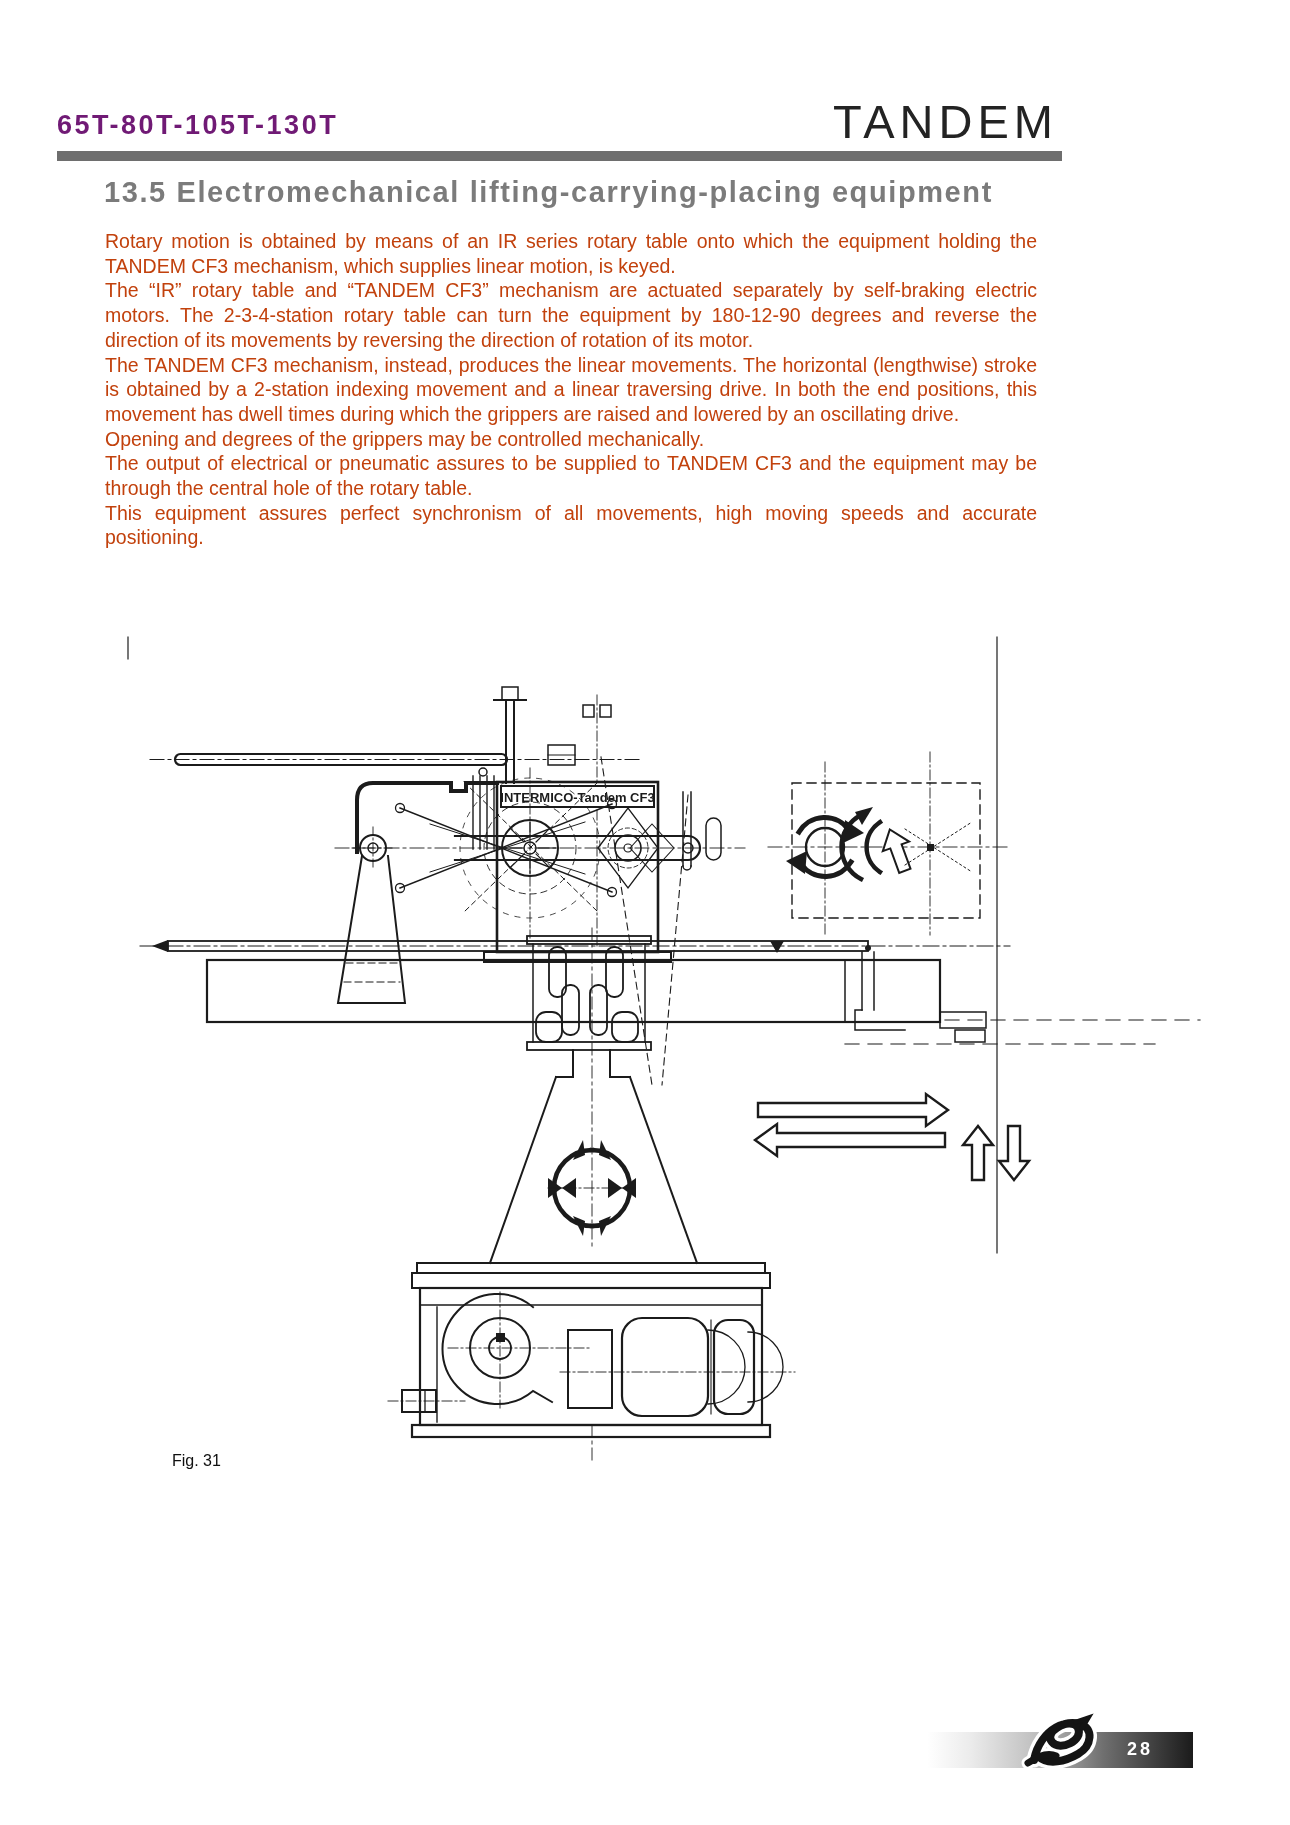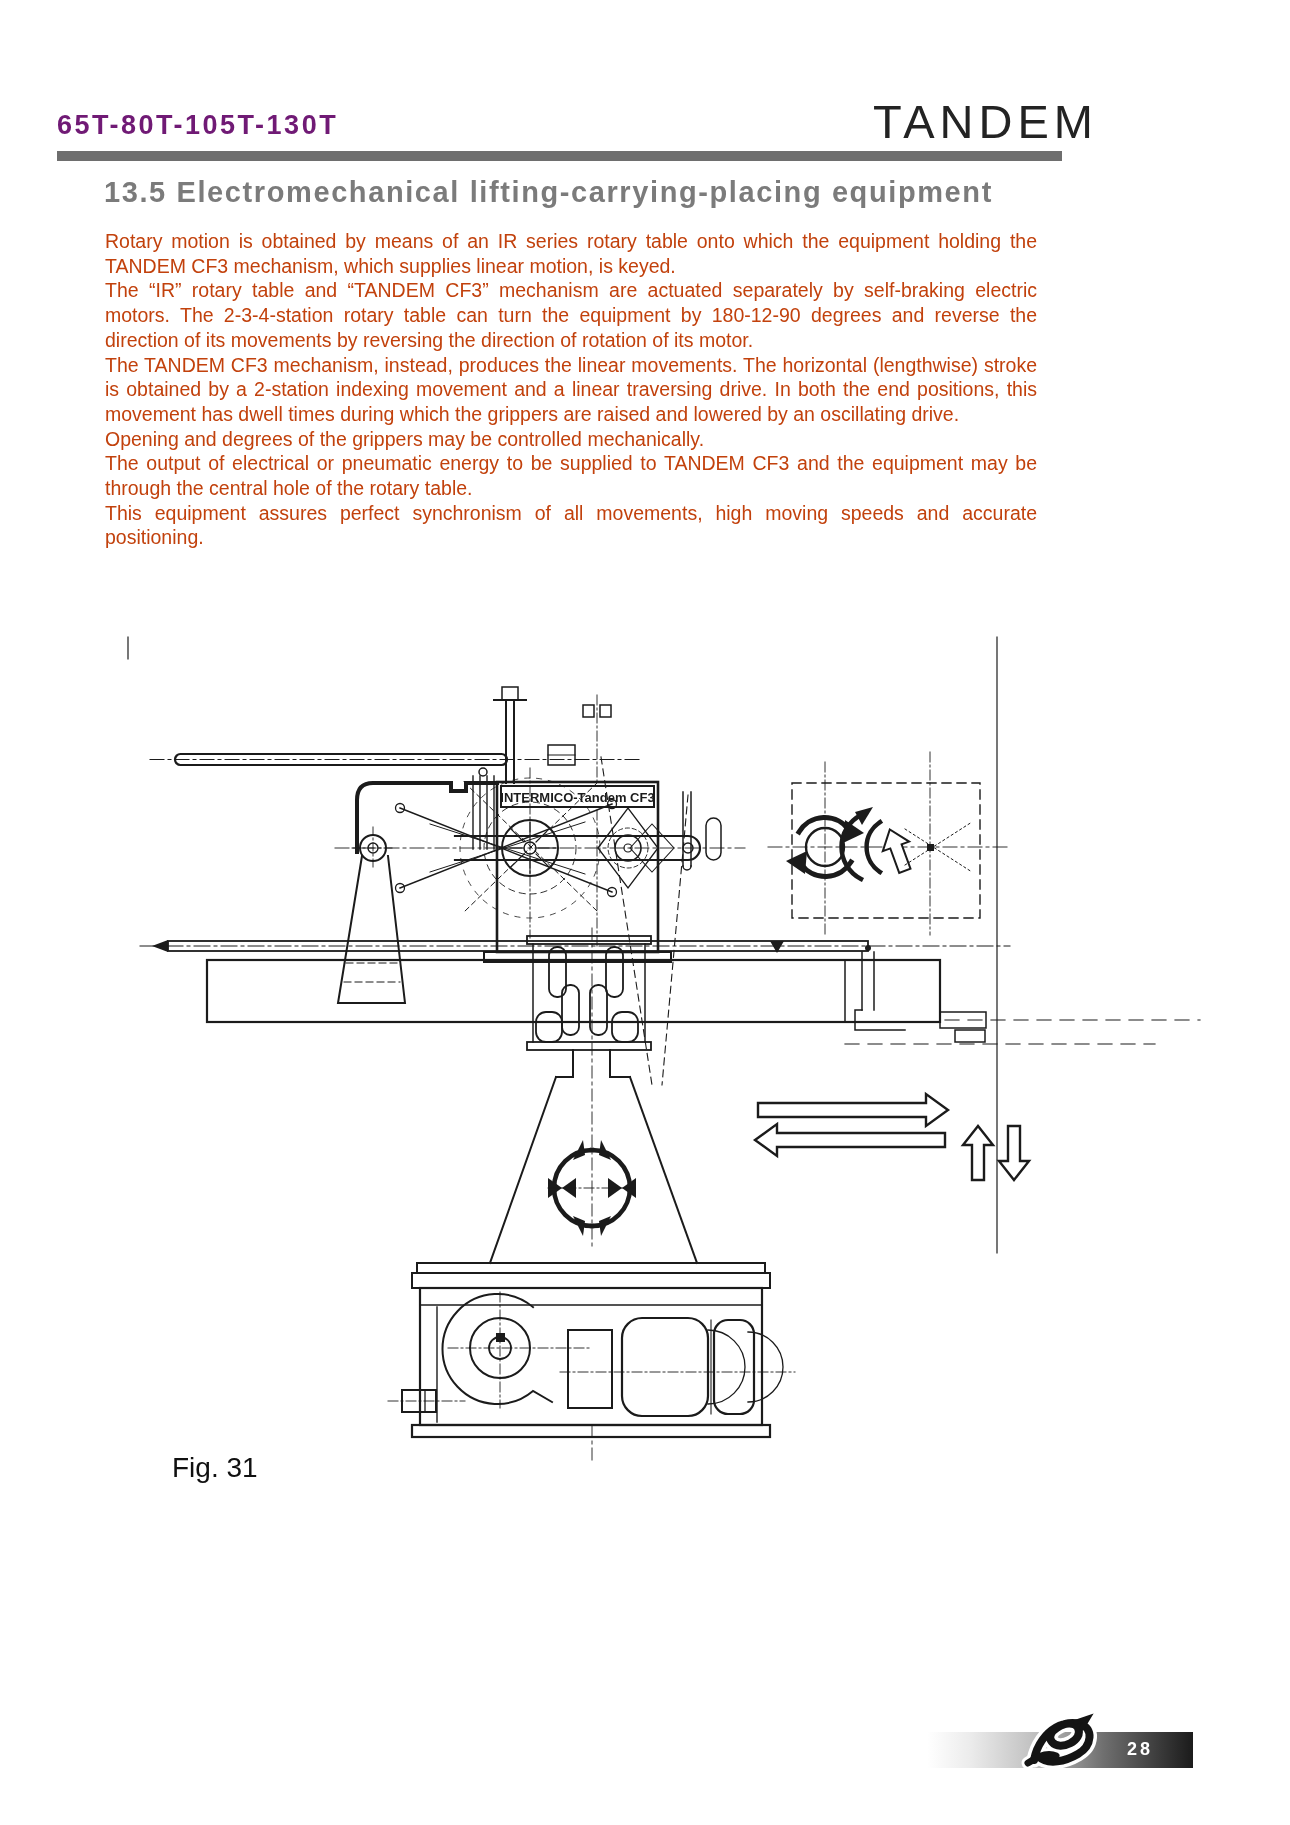--- a/index.html
+++ b/index.html
@@ -8,33 +8,32 @@
     font-family:"Liberation Sans", sans-serif;color:#141414;overflow:hidden;
   }
   .abs{position:absolute;}
   .header-codes{
     left:57px;top:110px;font-size:27px;font-weight:600;letter-spacing:2.5px;
     color:#701a75;
   }
   .brand{
     left:833px;top:94px;font-size:47px;font-weight:400;letter-spacing:5px;
     color:#232323;
-    margin-left:40px;
   }
   .header-rule{left:57px;top:151px;width:1005px;height:10px;background:#6e6e6e;}
   .section-title{
     left:104px;top:176px;width:940px;font-size:29px;font-weight:700;
     letter-spacing:1.6px;color:#7b7b7b;
   }
   .bodytext{
     left:105px;top:229px;width:932px;font-size:19.5px;line-height:24.7px;
     text-align:justify;color:#c2410c;
   }
   .bodytext p{margin:0;}
-  .fig-caption{left:172px;top:1452px;font-size:28px;color:#101010;}
+  .fig-caption{left:172px;top:1452px;font-size:16px;color:#101010;}
   .figure-svg{left:0;top:0;}
   .footer-bar{
     left:927px;top:1732px;width:266px;height:36px;
     background:linear-gradient(90deg,#ffffff 0%,#ececec 16%,#bdbdbd 42%,#707070 66%,#1b1b1b 100%);
   }
   .page-number{
     position:absolute;right:40px;top:7px;color:#ffffff;font-size:18px;
     letter-spacing:3px;font-weight:600;
   }
   .footer-logo{left:1018px;top:1708px;}
@@ -45,21 +44,21 @@
 <div class="abs header-codes">65T-80T-105T-130T</div>
 <div class="abs brand">TANDEM</div>
 <div class="abs header-rule"></div>
 <div class="abs section-title">13.5 Electromechanical lifting-carrying-placing equipment</div>
 
 <div class="abs bodytext">
   <p>Rotary motion is obtained by means of an IR series rotary table onto which the equipment holding the TANDEM CF3 mechanism, which supplies linear motion, is keyed.</p>
   <p>The “IR” rotary table and “TANDEM CF3” mechanism are actuated separately by self-braking electric motors. The 2-3-4-station rotary table can turn the equipment by 180-12-90 degrees and reverse the direction of its movements by reversing the direction of rotation of its motor.</p>
   <p>The TANDEM CF3 mechanism, instead, produces the linear movements. The horizontal (lengthwise) stroke is obtained by a 2-station indexing movement and a linear traversing drive. In both the end positions, this movement has dwell times during which the grippers are raised and lowered by an oscillating drive.</p>
   <p>Opening and degrees of the grippers may be controlled mechanically.</p>
-  <p>The output of electrical or pneumatic energy to be supplied to TANDEM CF3 and the equipment may be through the central hole of the rotary table.</p>
+  <p>The output of electrical or pneumatic assures to be supplied to TANDEM CF3 and the equipment may be through the central hole of the rotary table.</p>
   <p>This equipment assures perfect synchronism of all movements, high moving speeds and accurate positioning.</p>
 </div>
 
 <svg class="abs figure-svg" width="1290" height="1825" viewBox="0 0 1290 1825" xmlns="http://www.w3.org/2000/svg">
   <g stroke="#1b1b1b" fill="none" stroke-linecap="square">
 
     <line x1="128" y1="637" x2="128" y2="659" stroke-width="1.2"></line>
     <line x1="997" y1="637" x2="997" y2="1253" stroke-width="1.2"></line>
 
     <g>

